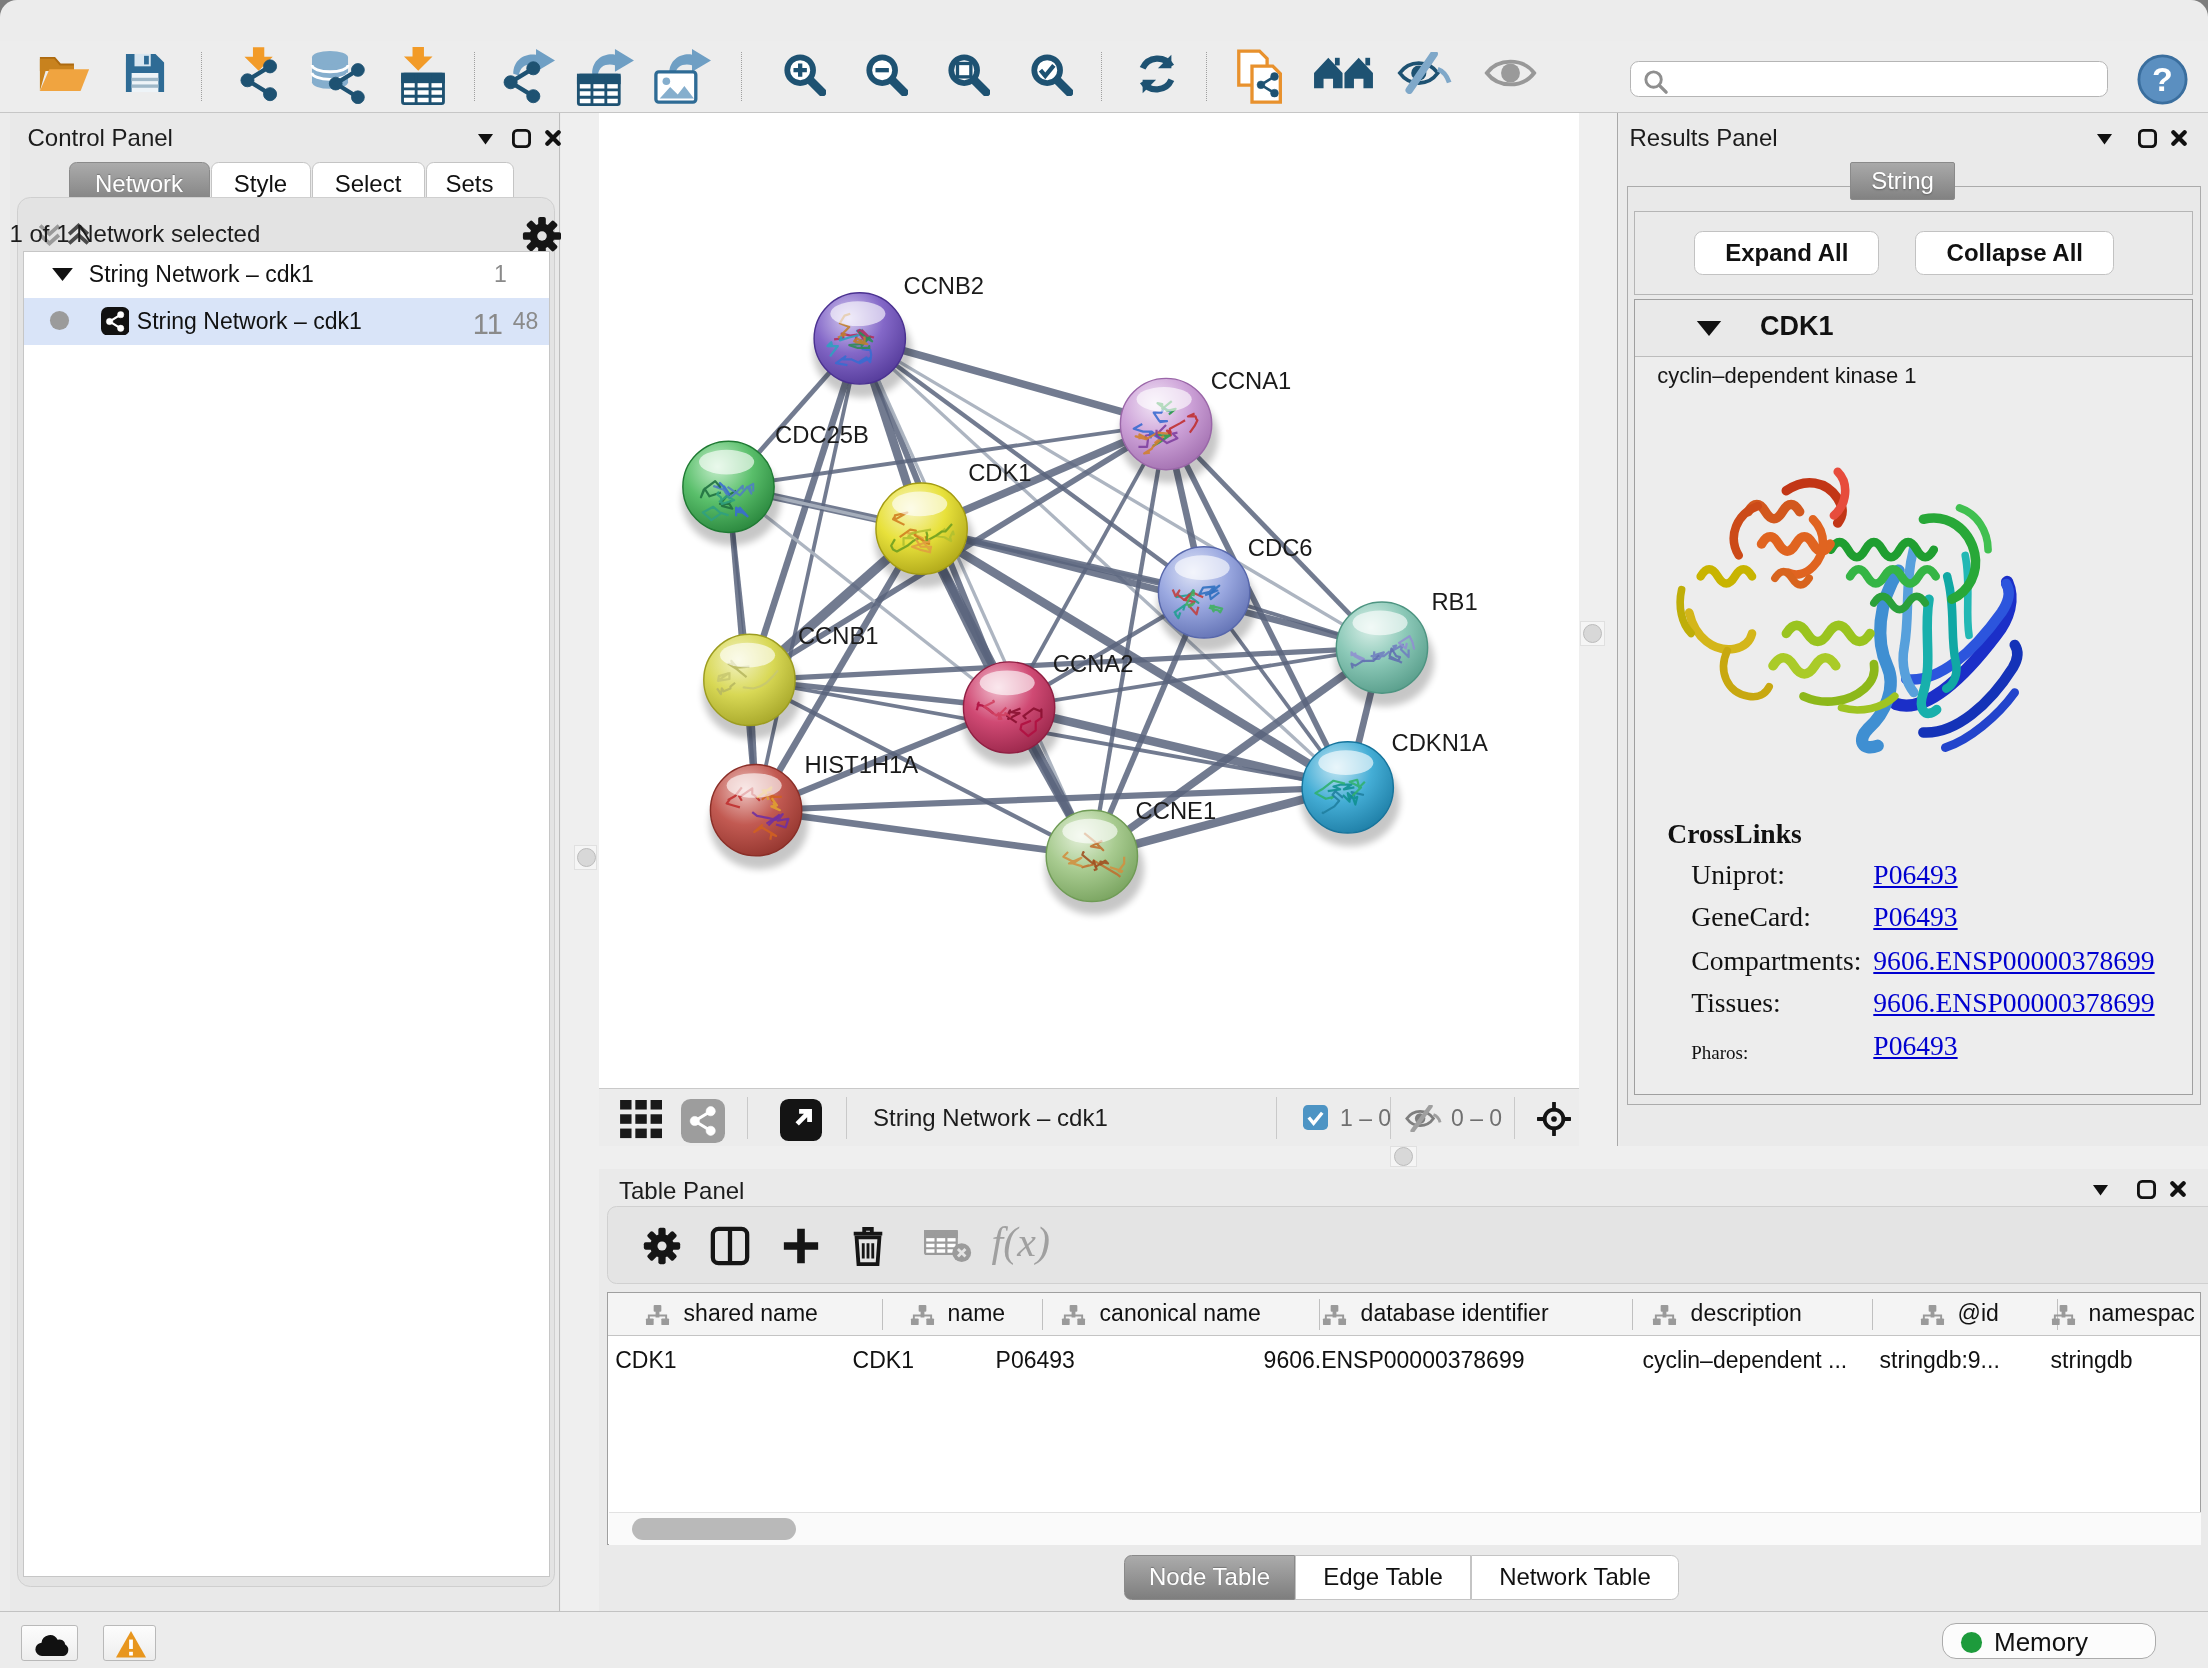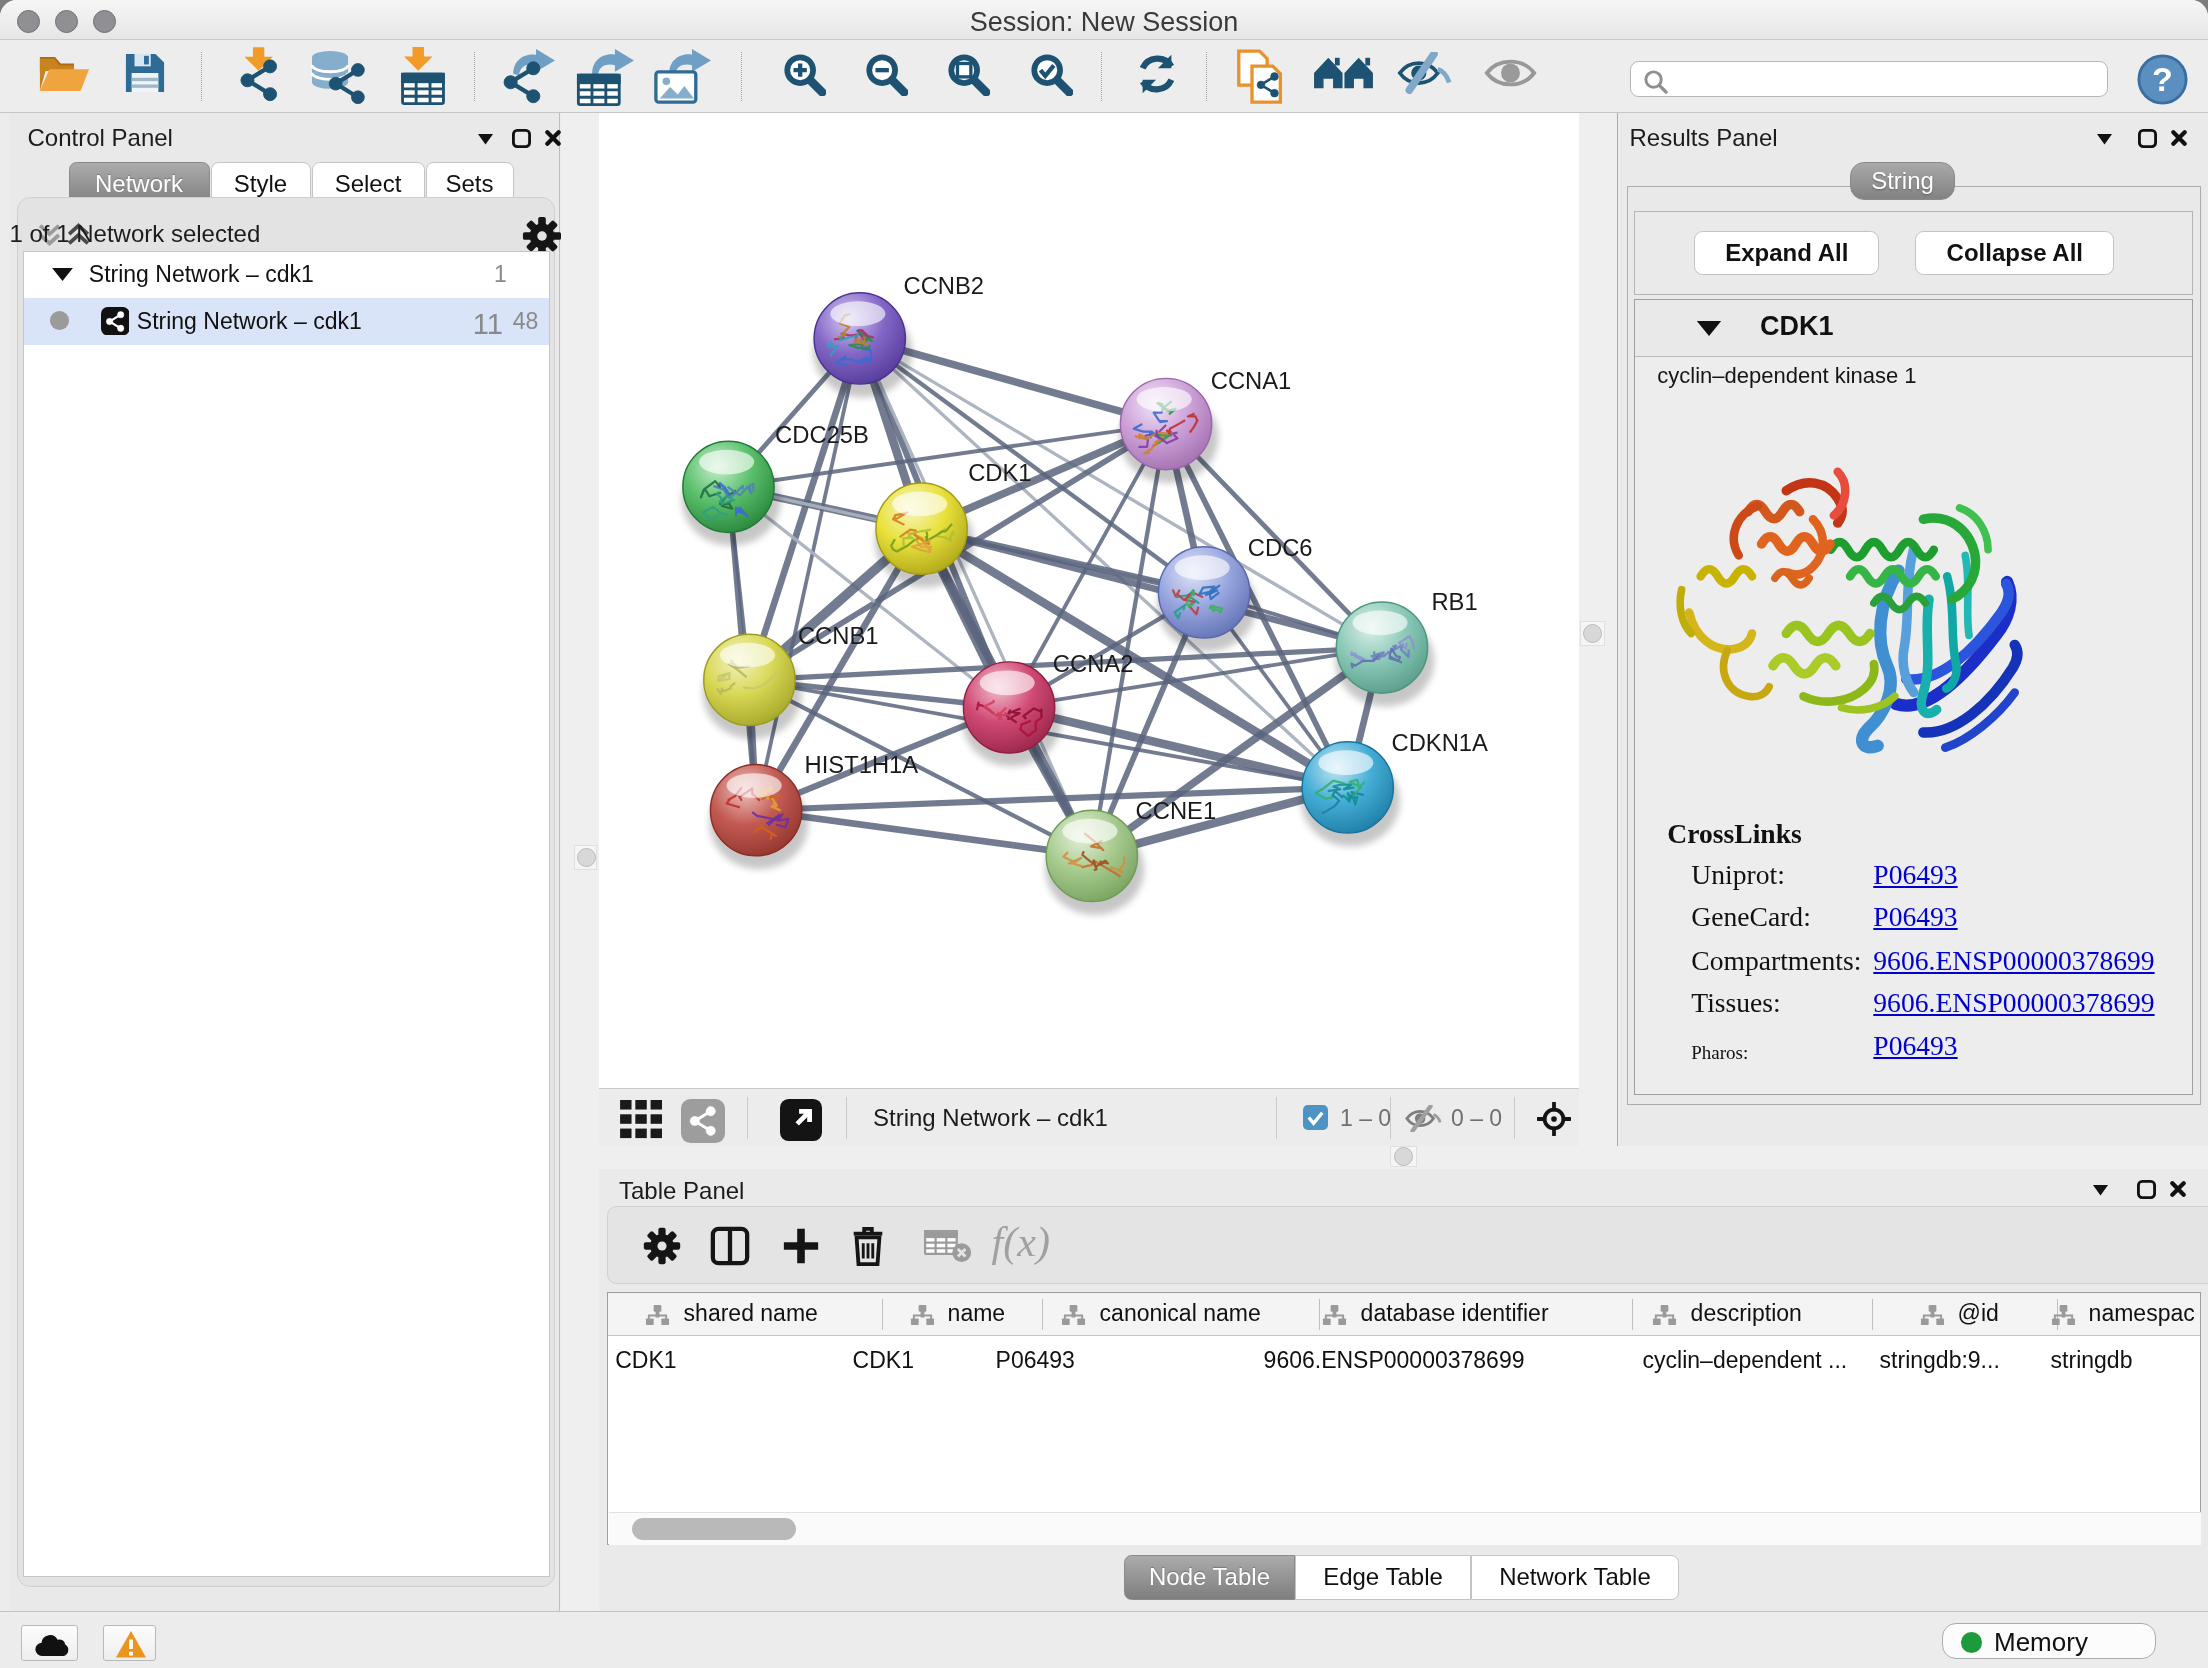--- a/index.html
+++ b/index.html
@@ -27,26 +27,20 @@
 #tablepanel { position:absolute; left:599px; top:1169px; width:1609px; height:442px; background:#eaeaea; }
 #statusbar { position:absolute; left:0; top:1611px; width:2208px; height:57px; background:#ececec; border-top:1px solid #c2c2c2; }
 .tab { position:absolute; height:45px; background:#ffffff; border:1px solid #c4c4c4; border-radius:7.6px; font-size:24px; color:#111; text-align:center; line-height:42px; }
 .tabsel { background:linear-gradient(#ababab,#7e7e7e); color:#ffffff; border:1px solid #8a8a8a; text-shadow:0 -1px 1px rgba(0,0,0,0.25); }
 .btn { position:absolute; background:#ffffff; border:1px solid #c2c2c2; border-radius:8.6px; font-size:24px; color:#111; text-align:center; }
 a.lnk { color:#0000d0; }
 </style>
 </head>
 <body>
 <div id="win">
-<div id="titlebar">
-  <div class="tl" style="left:17px"></div>
-  <div class="tl" style="left:55px"></div>
-  <div class="tl" style="left:93px"></div>
-  <div id="titletext">Session: New Session</div>
-</div>
 <svg width="0" height="0" style="position:absolute">
  <defs>
   <g id="shg">
           <circle cx="36" cy="9" r="7.5"></circle>
           <circle cx="10" cy="25" r="7.5"></circle>
           <circle cx="36" cy="41" r="7.5"></circle>
           <path d="M36 9 L10 25 L36 41" stroke-width="5" fill="none" stroke="inherit"></path>
         </g>
   <g id="mag">
           <circle cx="19" cy="19" r="13.5" fill="#ffffff" stroke-width="6"></circle>
@@ -591,21 +585,21 @@
   <svg class="abs" style="left:476px;top:20px" width="17" height="12.4" viewBox="0 0 18 13">
         <path d="M1 1 h16 l-8 11 z" fill="#111"></path>
       </svg>
   <svg class="abs" style="left:518px;top:16px" width="19" height="19" viewBox="0 0 20 20">
         <rect x="1.5" y="1.5" width="17" height="17" rx="4" fill="none" stroke="#111" stroke-width="3"></rect>
       </svg>
   <svg class="abs" style="left:551px;top:17px" width="16" height="16" viewBox="0 0 17 17">
         <path d="M2.5 2.5 L14.5 14.5 M14.5 2.5 L2.5 14.5" stroke="#111" stroke-width="4.5" stroke-linecap="round"></path>
       </svg>
   <div class="abs" style="left:6.7px;top:73px;width:574px;height:919px;background:#e9e9e9;border:1px solid #ababab"></div>
-  <div class="abs" style="left:230px;top:49px;width:105px;height:38px;background:linear-gradient(#a9a9a9,#828282);border:1px solid #8a8a8a;border-radius:14px;color:#fff;font-size:24px;text-align:center;line-height:36px;text-shadow:0 1px 1.9px rgba(0,0,0,0.3)">String</div>
+  <div class="abs" style="left:230px;top:49px;width:105px;height:38px;background:linear-gradient(#a9a9a9,#828282);border:1px solid #8a8a8a;border-radius:2px;color:#fff;font-size:24px;text-align:center;line-height:36px;text-shadow:0 1px 1.9px rgba(0,0,0,0.3)">String</div>
   <div class="abs" style="left:14.3px;top:98px;width:559px;height:84px;background:#eaeaea;border:1px solid #b5b5b5">
     <div class="btn" style="left:59px;top:19px;width:185px;height:44px;line-height:42px;font-weight:bold">Expand All</div>
     <div class="btn" style="left:280px;top:19px;width:199px;height:44px;line-height:42px;font-weight:bold">Collapse All</div>
   </div>
   <div class="abs" style="left:14.3px;top:186px;width:559px;height:796px;background:#ededed;border:1px solid #9f9f9f">
     <div class="abs" style="left:0;top:0;width:557px;height:57px;background:#e9e9e9;border-bottom:1px solid #bcbcbc">
       <svg class="abs" style="left:59px;top:17px" width="30" height="23" viewBox="0 0 32 24">
             <path d="M3 4 h26 l-13 16 z" fill="#111"></path>
           </svg>
       <div class="abs" style="left:0;top:11.4px;width:323px;text-align:center;font-size:27px;font-weight:bold;color:#111">CDK1</div>

